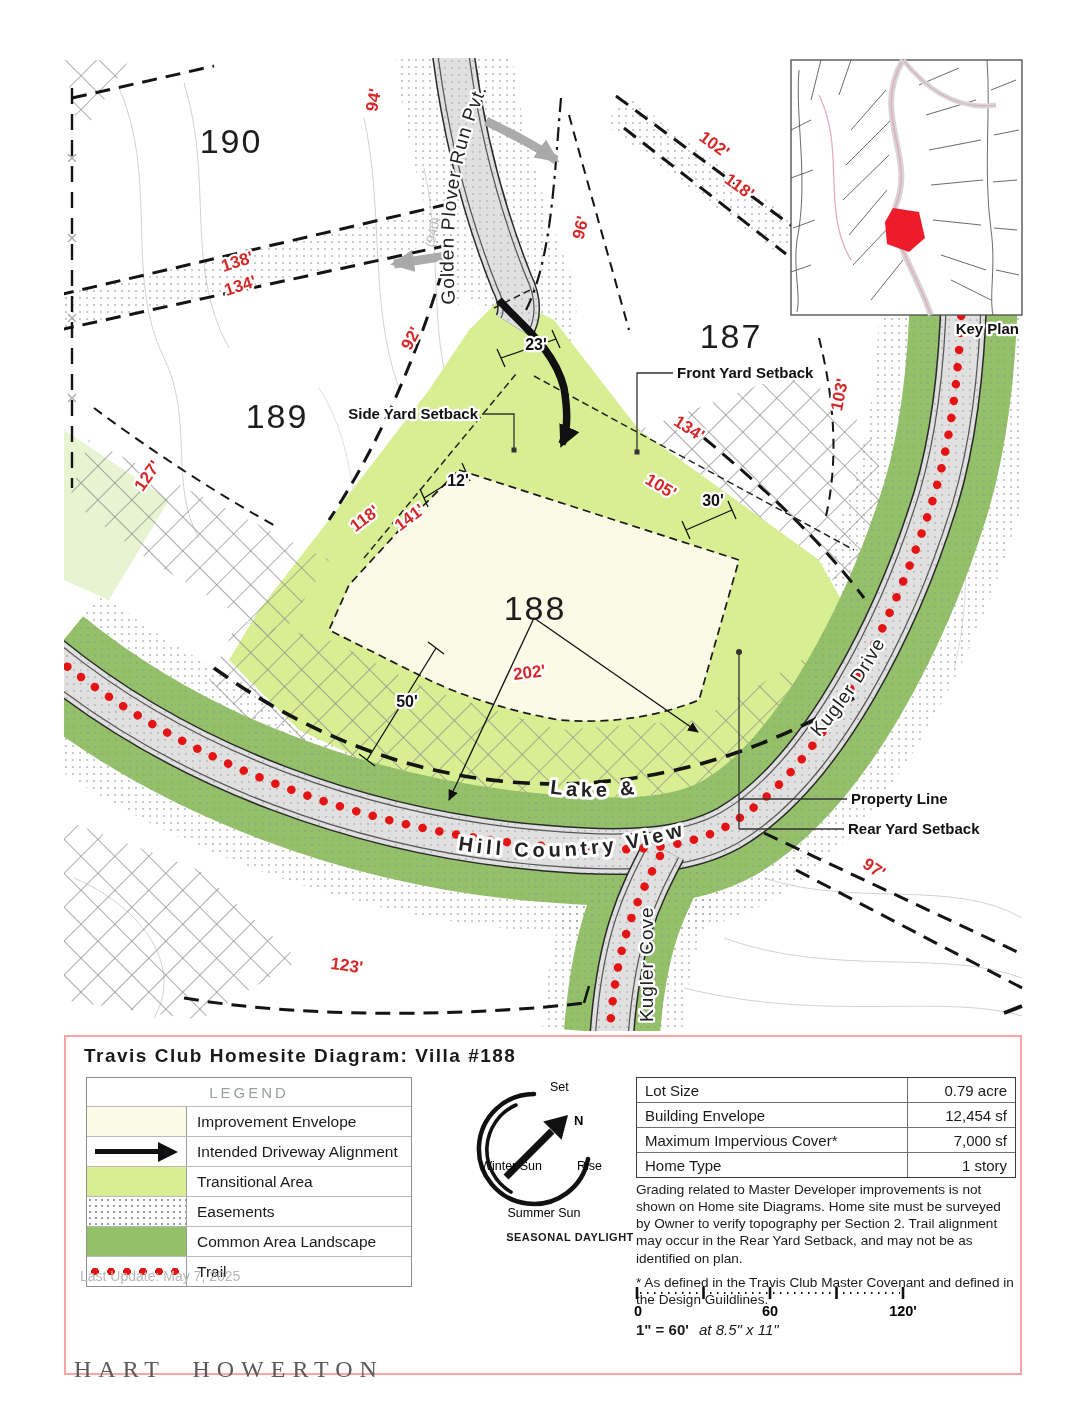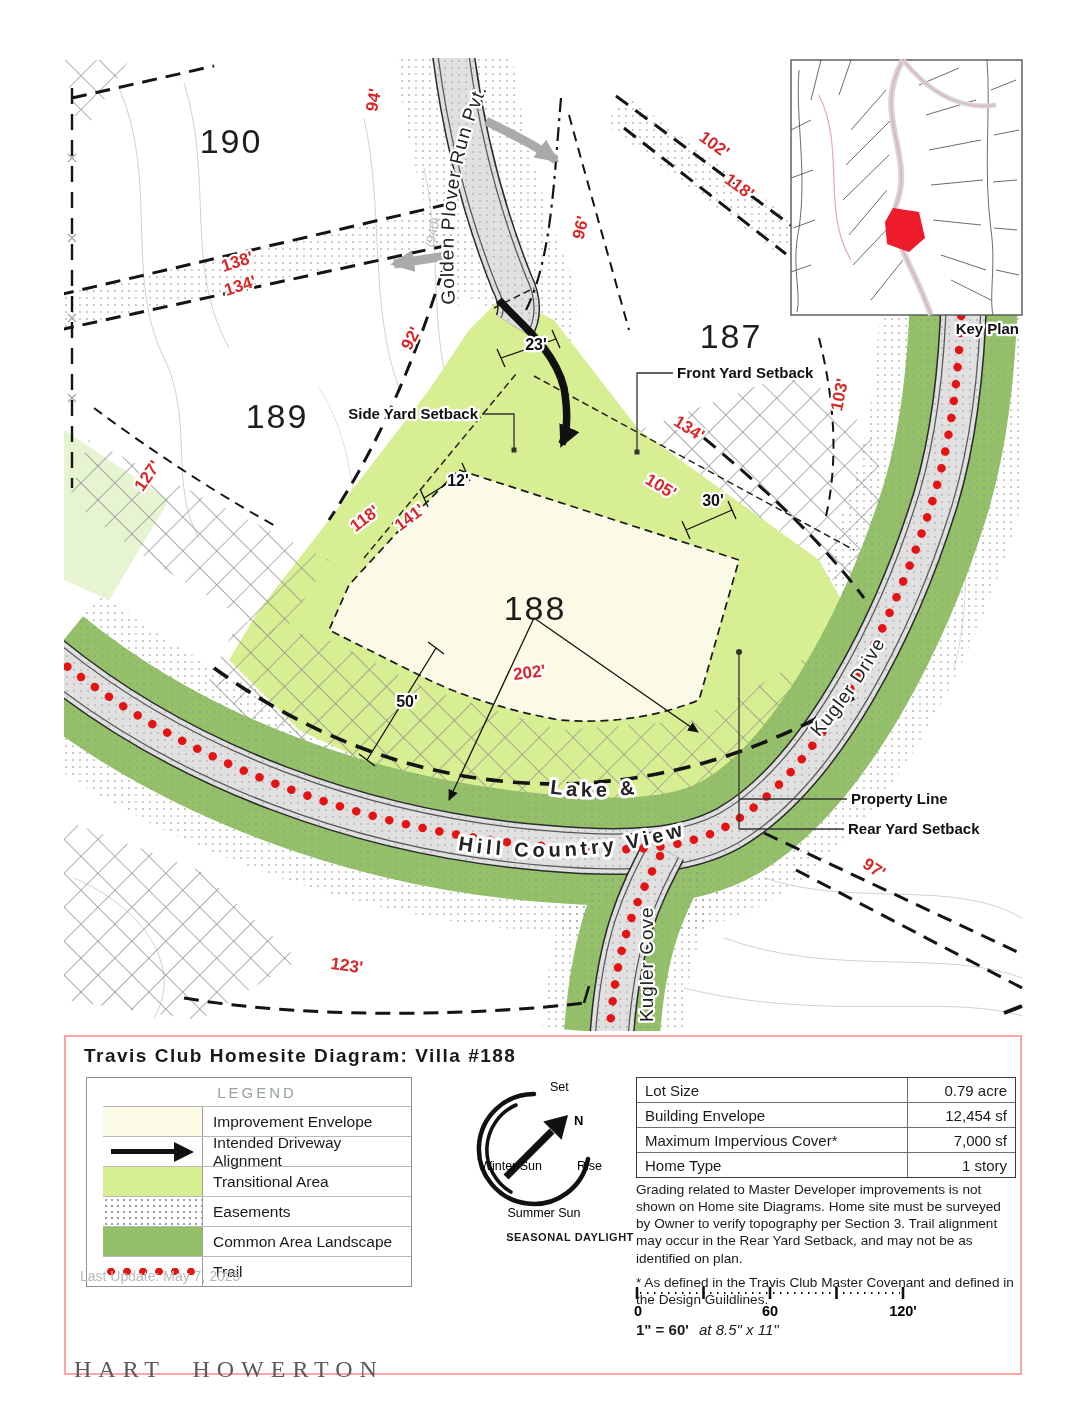--- a/index.html
+++ b/index.html
@@ -14,21 +14,21 @@
   .dim-red{font-size:17px;font-weight:bold;fill:#d62828;}
   .dim-blk{font-size:16px;font-weight:bold;fill:#111;}
   .callout{font-size:15px;font-weight:bold;fill:#111;}
   .roadname{font-size:19px;fill:#222;letter-spacing:1px;}
   .roadname-big{font-size:20px;font-weight:bold;fill:#222;letter-spacing:4px;}
 
   
   .panel{position:absolute;left:64px;top:1035px;width:958px;height:340px;
          border:2px solid #fca5a5;background:#fff;box-sizing:border-box;}
   .panel-title{position:absolute;left:18px;top:8px;font-size:19px;font-weight:bold;letter-spacing:1.5px;}
-  .legend{position:absolute;left:20px;top:40px;width:326px;border:1px solid #8f8f8f;box-sizing:border-box;background:#fff;padding-left:16px;}
+  .legend{position:absolute;left:20px;top:40px;width:326px;border:1px solid #8f8f8f;box-sizing:border-box;background:#fff;}
   .legend-head{height:28px;display:flex;align-items:center;justify-content:center;
                color:#98a0a0;font-size:15px;letter-spacing:3px;}
   .legend-row{display:flex;height:29px;border-top:1px solid #b9b9b9;}
   .l-swatch{width:100px;border-right:1px solid #9b9b9b;position:relative;box-sizing:border-box;}
   .l-label{flex:1;display:flex;align-items:center;padding-left:10px;font-size:15.5px;}
   .sw-improvement{background:#fbfae6;}
   .sw-transitional{background:#d8ee92;}
   .sw-conservation{background:
      repeating-linear-gradient(45deg,transparent 0 7px,#8a8a8a 7px 8.3px),
      repeating-linear-gradient(-45deg,transparent 0 7px,#8a8a8a 7px 8.3px),#fff;}
@@ -366,21 +366,21 @@
         <div class="it-label">Maximum Impervious Cover*</div>
         <div class="it-value">7,000 sf</div>
       </div>
       <div class="it-row">
         <div class="it-label">Home Type</div>
         <div class="it-value">1 story</div>
       </div>
     </div>
 
     <div class="notes">
-      <p>Grading related to Master Developer improvements is not shown on Home site Diagrams. Home site must be surveyed by Owner to verify topography per Section 3. Trail alignment may occur in the Rear Yard Setback, and may not be as identified on plan.</p>
+      <p>Grading related to Master Developer improvements is not shown on Home site Diagrams. Home site must be surveyed by Owner to verify topography per Section 2. Trail alignment may occur in the Rear Yard Setback, and may not be as identified on plan.</p>
       <p>* As defined in the Travis Club Master Covenant and defined in the Design Guildlines.</p>
     </div>
 
     <div class="scalebar">
       <svg width="300" height="34" viewBox="0 0 300 34">
         <g stroke="#111">
           <line x1="3" y1="2" x2="3" y2="14" stroke-width="2.6"></line>
           <line x1="69.5" y1="2" x2="69.5" y2="14" stroke-width="2.6"></line>
           <line x1="136" y1="2" x2="136" y2="14" stroke-width="2.6"></line>
           <line x1="202.5" y1="2" x2="202.5" y2="14" stroke-width="2.6"></line>

